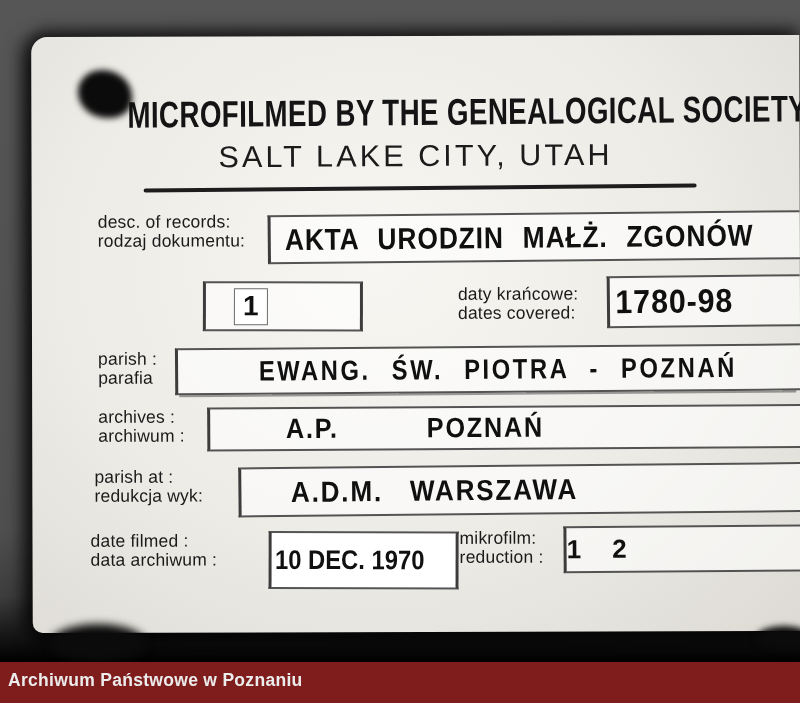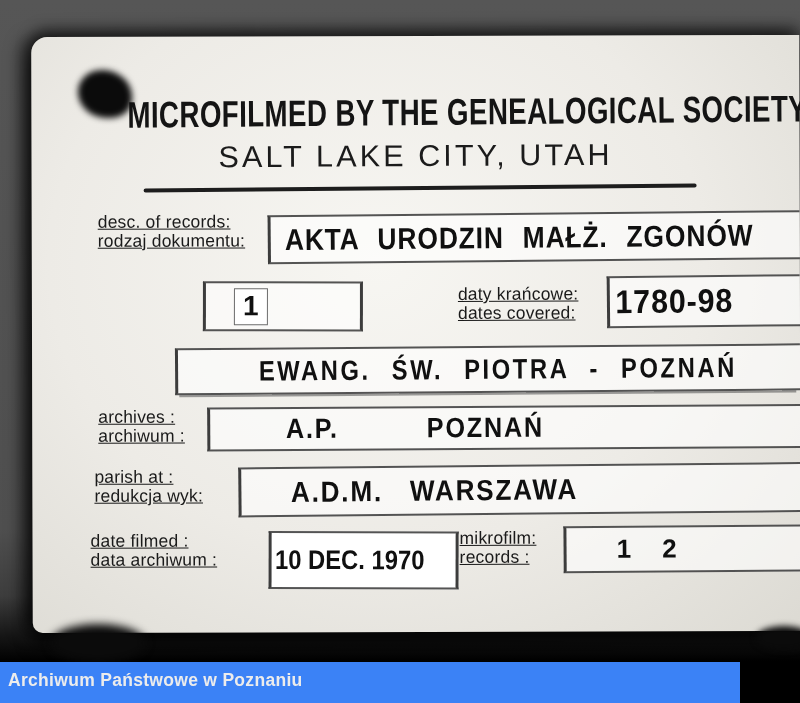--- a/index.html
+++ b/index.html
@@ -34,21 +34,21 @@
   .title2{
     position:absolute;left:0;top:103px;width:100%;text-align:center;white-space:nowrap;
     font-size:30px;font-weight:normal;letter-spacing:3px;color:#1b1b1b;
     transform:scaleX(1.02) rotate(-0.2deg);transform-origin:center;
   }
   .rule{
     position:absolute;left:112px;top:150px;width:553px;height:4px;background:#1d1d1d;
     transform:rotate(-0.35deg);border-radius:2px;
   }
 
-  .lbl{position:absolute;font-size:17.5px;line-height:19px;letter-spacing:.2px;color:#1a1a1a;white-space:nowrap;text-decoration:underline;}
+  .lbl{position:absolute;font-size:17.5px;line-height:19px;letter-spacing:.2px;color:#1a1a1a;white-space:nowrap;}
   .lbl div{white-space:nowrap;}
 
   .vbox{
     position:absolute;display:flex;align-items:center;background:rgba(255,255,255,.6);
     border-top:2px solid rgba(55,55,55,.85);border-bottom:2px solid rgba(55,55,55,.85);
     border-left:3px solid rgba(40,40,40,.9);border-right:3px solid rgba(40,40,40,.9);
     box-sizing:border-box;
   }
   .vbox.open-right{border-right:none;}
   .val{
@@ -83,23 +83,23 @@
   .filmedat-lbl{left:62px;top:431px;}
   .filmedat-box{left:206px;top:429px;width:562px;height:50px;transform:rotate(-0.4deg);}
   .filmedat-box .val{font-size:29px;padding-left:55px;letter-spacing:2px;word-spacing:20px;transform:scaleX(.9);}
 
   .datefilmed-lbl{left:58px;top:495px;}
   .datefilmed-box{left:236px;top:495px;width:190px;height:58px;transform:rotate(0.3deg);background:#fff;}
   .datefilmed-box .val{font-size:27px;padding-left:4px;letter-spacing:0;transform:scaleX(.88);}
 
   .reduction-lbl{left:427px;top:493px;}
   .reduction-box{left:531px;top:490px;width:237px;height:47px;transform:rotate(-0.3deg);}
-  .reduction-box .val{font-size:26px;padding-left:50px;letter-spacing:12px;}
+  .reduction-box .val{font-size:26px;letter-spacing:12px;}
 
-  .caption-bar{position:absolute;left:0;top:662px;width:740px;height:41px;background:#3b82f6;}
+  .caption-bar{position:absolute;left:0;top:662px;width:800px;height:41px;background:#7f1d1d;}
   .caption-text{
     position:absolute;left:8px;top:8px;font-size:17.5px;font-weight:bold;
     color:#ececec;letter-spacing:.3px;white-space:nowrap;
   }
 </style>
 </head>
 <body>
 
 <div id="stage">
 
@@ -124,20 +124,24 @@
     </div>
 
     <div class="lbl dates-lbl">
       <div>daty krańcowe:</div>
       <div>dates covered:</div>
     </div>
     <div class="vbox dates-box open-right">
       <span class="val">1780-98</span>
     </div>
 
+    <div class="lbl parish-lbl">
+      <div>parish :</div>
+      <div>parafia</div>
+    </div>
     <div class="vbox parish-box open-right">
       <span class="val">EWANG. ŚW. PIOTRA - POZNAŃ</span>
     </div>
 
     <div class="lbl archives-lbl">
       <div>archives :</div>
       <div>archiwum :</div>
     </div>
     <div class="vbox archives-box open-right">
       <span class="val">A.P. POZNAŃ</span>
@@ -154,21 +158,21 @@
     <div class="lbl datefilmed-lbl">
       <div>date filmed :</div>
       <div>data archiwum :</div>
     </div>
     <div class="vbox datefilmed-box">
       <span class="val">10 DEC. 1970</span>
     </div>
 
     <div class="lbl reduction-lbl">
       <div>mikrofilm:</div>
-      <div>records :</div>
+      <div>reduction :</div>
     </div>
     <div class="vbox reduction-box open-right">
       <span class="val">1 2</span>
     </div>
 
   </div>
 
   <div class="blob blob-tl"></div>
   <div class="blob blob-bl"></div>
   <div class="blob blob-br"></div>

